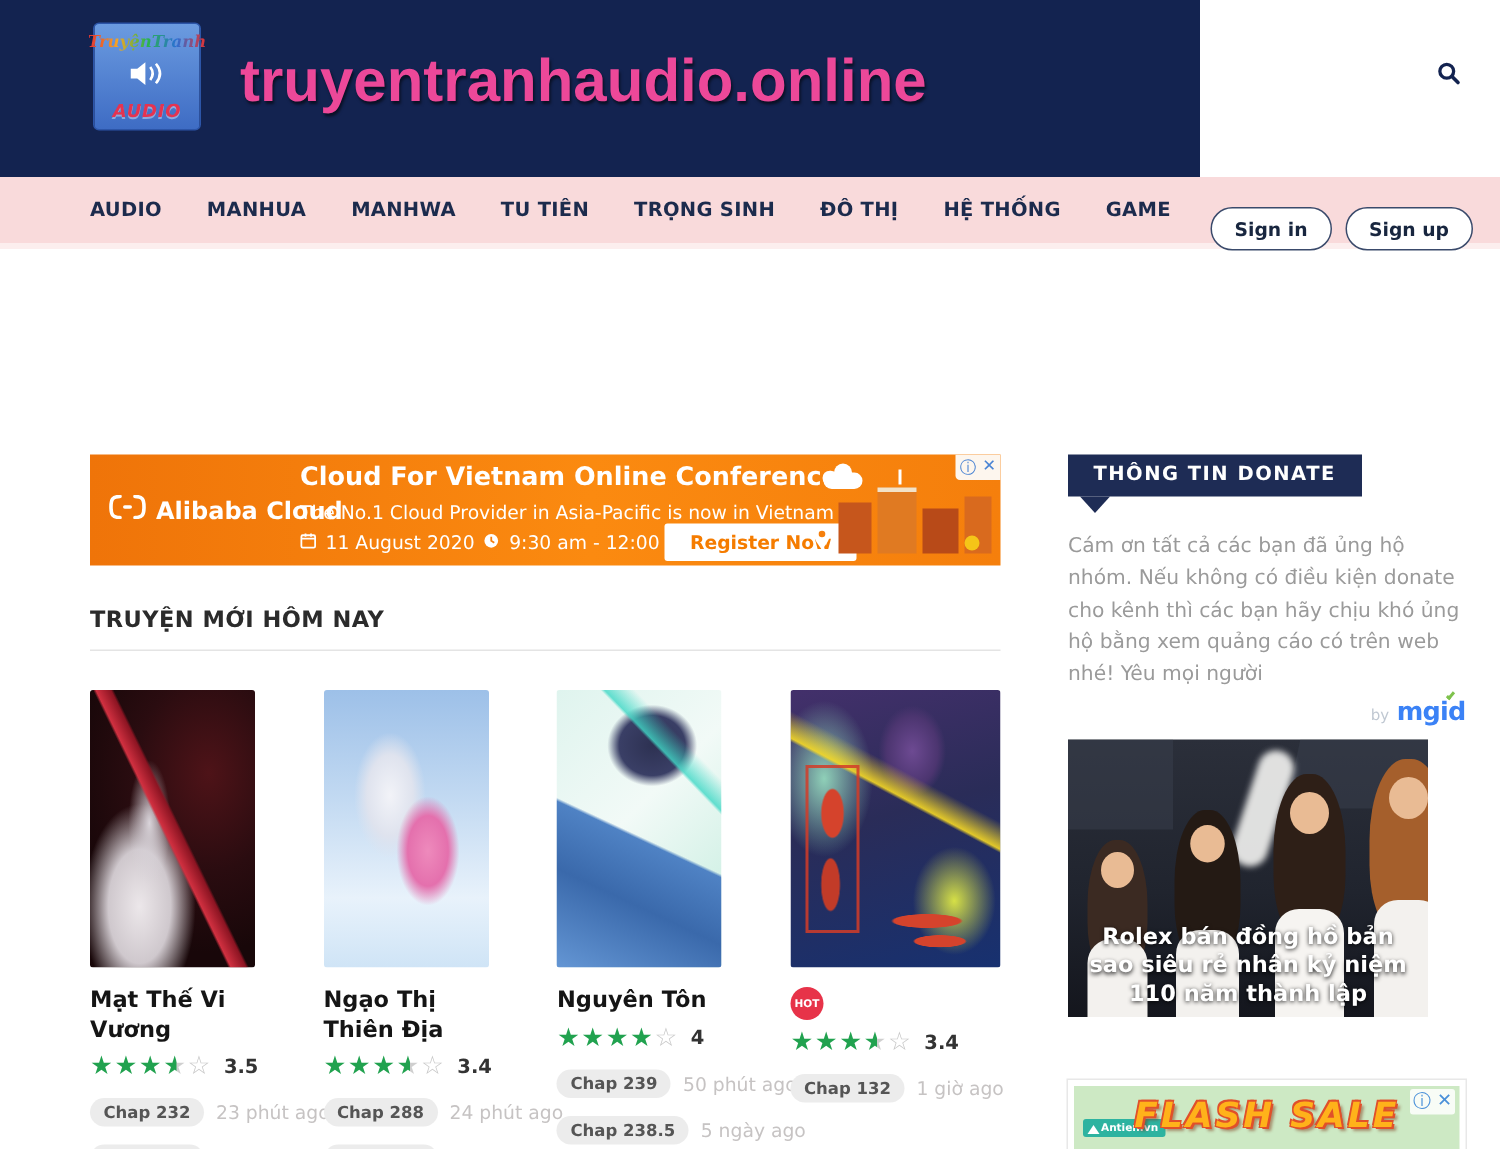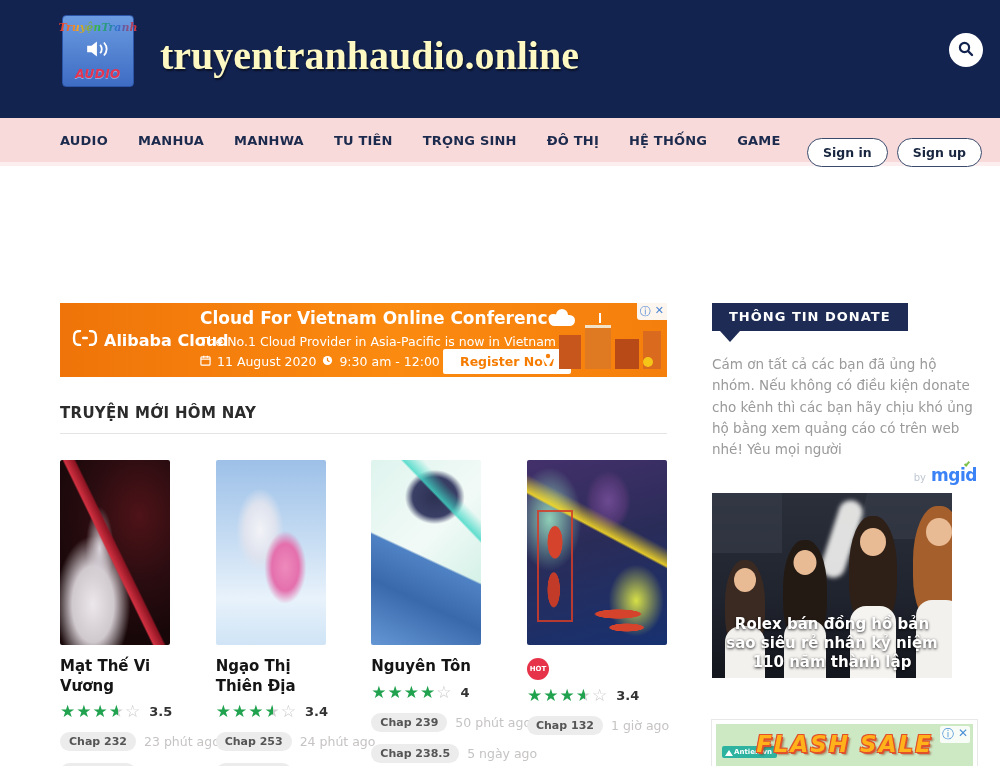--- a/index.html
+++ b/index.html
@@ -1,32 +1,32 @@
 <!DOCTYPE html>
 <html><head>
 <meta charset="utf-8">
 <style>
   * { margin:0; padding:0; box-sizing:border-box; }
   html,body { background:#fff; }
   body { font-family:"DejaVu Sans","Liberation Sans",sans-serif; }
   .page { position:relative; width:1000px; height:766px; background:#fff; overflow:hidden; }
 
   
-  .header { position:absolute; top:0; left:0; width:1000px; height:118px; background:#132350; }
+  .header { position:absolute; top:0; left:0; width:800px; height:118px; background:#132350; }
   .logo { position:absolute; left:62px; top:15px; width:72px; height:72px; border-radius:4px;
           background:linear-gradient(180deg,#6b9be0,#3e6cc4); display:flex; flex-direction:column;
           align-items:center; justify-content:space-between; padding:5px 3px; border:1px solid #2c55a8; }
   .logo-top { font-family:"DejaVu Serif","Liberation Serif",serif; font-style:italic; font-weight:bold;
           font-size:11px; white-space:nowrap;
           background:linear-gradient(90deg,#e23333,#f5a623,#2ab54a,#2a6fd4,#e23333);
           -webkit-background-clip:text; background-clip:text; color:transparent; }
   .logo-bottom { font-style:italic; font-weight:900; font-size:12px; color:#e53350; letter-spacing:.5px;
           text-shadow:0 1px 0 rgba(255,255,255,.4); }
-  .site-title { position:absolute; left:160px; top:32px; font-family:Liberation Serif, serif;
-          font-weight:700; font-size:40px; color:#fef9c3; text-shadow:1px 2px 2px rgba(0,0,0,.55); }
+  .site-title { position:absolute; left:160px; top:32px; font-family:Liberation Sans, sans-serif;
+          font-weight:700; font-size:40px; color:#ec4899; text-shadow:1px 2px 2px rgba(0,0,0,.55); }
   .search-btn { position:absolute; left:949px; top:33px; width:34px; height:34px; border-radius:50%;
           background:#fff; border:none; display:flex; align-items:center; justify-content:center; cursor:pointer; }
 
   
   .nav { position:absolute; top:118px; left:0; width:1000px; height:48px; background:#f9dadb;
          border-bottom:4px solid #fceeee; display:flex; align-items:center; padding:0 18px 0 60px; }
   .nav-items { display:flex; gap:30px; align-items:center; }
   .nav-item { font-size:13px; font-weight:bold; color:#1c2b4d; text-decoration:none; letter-spacing:.2px;
          white-space:nowrap; cursor:pointer; }
   .auth { margin-left:auto; display:flex; gap:9px; }
@@ -297,21 +297,21 @@
       <div class="card">
         <div class="cover c1"></div>
         <div class="card-title-row">
           <div class="card-title">Ngạo Thị Thiên Địa</div>
         </div>
         <div class="stars-row">
           <span class="stars"><span class="star full">★</span><span class="star full">★</span><span class="star full">★</span><span class="star half">★</span><span class="star empty">☆</span></span>
           <span class="rating-value">3.4</span>
         </div>
         <div class="chap-row">
-          <span class="chap-pill">Chap 253</span>
+          <span class="chap-pill">Chap 288</span>
           <span class="chap-time">24 phút ago</span>
         </div>
         <div class="chap-row">
           <span class="chap-pill">Chap 184</span>
           <span class="chap-time">3 ngày ago</span>
         </div>
       </div>
 
       <div class="card">
         <div class="cover c2"></div>

